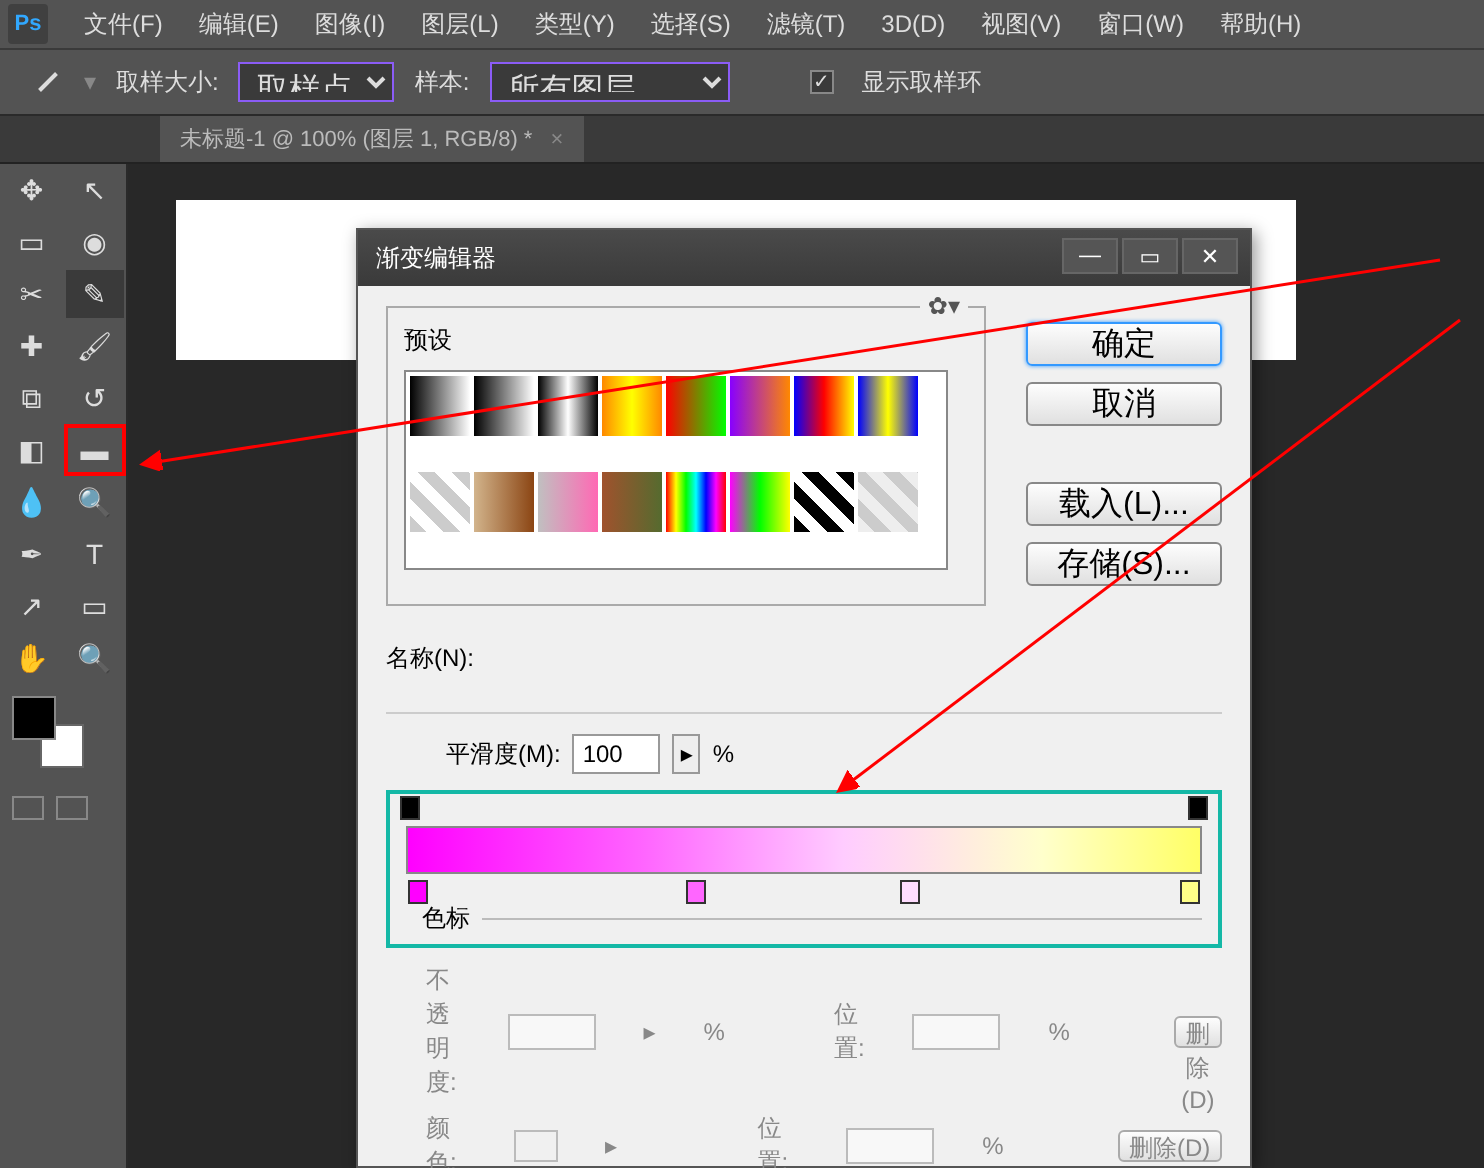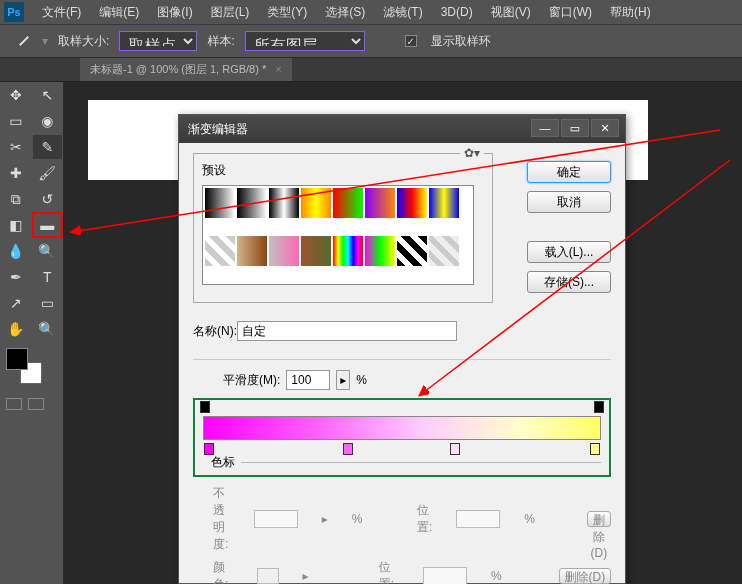--- a/index.html
+++ b/index.html
@@ -1,18 +1,18 @@
 <!DOCTYPE html>
 <html><head>
 <meta charset="utf-8">
 <style>
 * { margin: 0; padding: 0; box-sizing: border-box; font-family: "Microsoft YaHei", sans-serif; }
 body { background: #535353; width: 742px; height: 584px; overflow: hidden; position: relative; }
 .menubar { background: #535353; height: 24px; display: flex; align-items: center; padding-left: 4px; gap: 2px; font-size: 12px; color: #ddd; }
-.menubar .logo { width: 20px; height: 20px; background: #0c4a6e; color: #31a8ff; font-weight: bold; font-size: 11px; display: flex; align-items: center; justify-content: center; border-radius: 2px; margin-right: 8px; }
+.menubar .logo { width: 20px; height: 20px; background: #404040; color: #31a8ff; font-weight: bold; font-size: 11px; display: flex; align-items: center; justify-content: center; border-radius: 2px; margin-right: 8px; }
 .menubar span { padding: 3px 8px; cursor: default; }
 .optbar { background: #535353; height: 34px; border-top: 1px solid #3a3a3a; border-bottom: 1px solid #2a2a2a; display: flex; align-items: center; padding-left: 16px; gap: 10px; font-size: 12px; color: #ddd; }
 .optbar .eyedrop { width: 16px; height: 16px; position: relative; }
 .optbar .eyedrop::before { content: ""; position: absolute; width: 2px; height: 12px; background: #ddd; transform: rotate(45deg); left: 7px; top: 2px; }
 .optbar select { background: #3a3a3a; color: #ddd; border: 1px solid #8b5cf6; font-size: 16px; height: 20px; padding: 4px 4px; }
 .optbar .chk { width: 12px; height: 12px; border: 1px solid #888; background: #3a3a3a; display: inline-flex; align-items: center; justify-content: center; color: #ddd; font-size: 10px; margin-right: 4px; }
 .tabstrip { background: #3a3a3a; height: 24px; display: flex; align-items: center; padding-left: 80px; font-size: 11px; color: #bbb; border-bottom: 1px solid #222; }
 .tabstrip .tab { padding: 4px 10px; background: #535353; }
 .tabstrip .tab .x { margin-left: 6px; color: #888; }
 .workspace { position: absolute; left: 64px; top: 82px; right: 0; bottom: 0; background: #282828; }
@@ -37,29 +37,29 @@
 .dialog { position: absolute; left: 178px; top: 114px; width: 448px; height: 470px; background: #f0f0f0; border: 1px solid #555; box-shadow: 2px 2px 8px rgba(0,0,0,0.4); font-size: 12px; color: #000; }
 .dlg-title { height: 28px; background: linear-gradient(#4a4a4a, #3a3a3a); color: #fff; display: flex; align-items: center; padding-left: 9px; position: relative; }
 .dlg-ctrls { position: absolute; right: 6px; top: 4px; display: flex; gap: 2px; }
 .dlg-ctrls div { width: 28px; height: 18px; background: #555; color: #fff; display: flex; align-items: center; justify-content: center; font-size: 11px; border: 1px solid #666; }
 .dlg-body { padding: 10px 14px; position: relative; height: calc(100% - 28px); }
 .preset-box { border: 1px solid #aaa; width: 300px; height: 150px; position: relative; padding: 8px; }
 .preset-gear { position: absolute; right: 8px; top: -8px; background: #f0f0f0; padding: 0 4px; font-size: 12px; color: #555; }
 .preset-grid { display: flex; flex-wrap: wrap; gap: 2px; margin-top: 6px; width: 272px; height: 100px; overflow: hidden; border: 1px solid #888; background: #fff; padding: 2px; }
 .preset-grid div { width: 30px; height: 30px; }
 .side-btns { position: absolute; right: 14px; top: 18px; display: flex; flex-direction: column; gap: 8px; }
-.side-btns button, .winbtn { width: 84px; height: 22px; background: linear-gradient(#fdfdfd, #e0e0e0); border: 1px solid #888; border-radius: 3px; font-size: 12px; cursor: pointer; }
+.side-btns button, .winbtn { width: 98px; height: 22px; background: linear-gradient(#fdfdfd, #e0e0e0); border: 1px solid #888; border-radius: 3px; font-size: 16px; cursor: pointer; }
 .side-btns button.primary { border: 1px solid #3399ff; box-shadow: 0 0 2px #3399ff; }
 .name-row { margin-top: 18px; display: flex; align-items: center; gap: 0; }
 .name-row input { flex: 0 0 220px; height: 20px; border: 1px solid #999; padding: 0 4px; font-size: 12px; }
 .grad-opts { margin-top: 18px; border-top: 1px solid #ccc; padding-top: 10px; }
 .grad-opts .r { display: flex; align-items: center; gap: 6px; margin-bottom: 8px; padding-left: 30px; }
 .grad-opts select, .grad-opts input { height: 20px; border: 1px solid #999; font-size: 12px; padding: 0 4px; background: #fff; }
 .grad-opts input { width: 44px; }
-.red-box { border: 2px solid #15803d; padding: 6px 8px 4px 8px; margin-top: 4px; position: relative; }
+.red-box { border: 2px solid #14b8a6; padding: 6px 8px 4px 8px; margin-top: 4px; position: relative; }
 .grad-bar { height: 24px; width: 100%; margin: 10px 0 14px 0; background: linear-gradient(90deg, #ff00ff 0%, #ff66ff 30%, #ffccff 55%, #ffffcc 80%, #ffff66 100%); border: 1px solid #888; position: relative; }
 .stop { position: absolute; width: 10px; height: 12px; border: 1px solid #333; bottom: -16px; }
 .stop.op { top: -16px; bottom: auto; background: #000; }
 .stops-label { margin-left: 8px; margin-top: 10px; display: flex; align-items: center; gap: 6px; }
 .stops-label .line { flex: 1; height: 1px; background: #bbb; }
 .bottom-rows { margin-top: 8px; }
 .bottom-rows .br { display: flex; align-items: center; gap: 24px; margin-bottom: 6px; padding-left: 20px; color: #888; }
 .bottom-rows input { width: 44px; height: 18px; border: 1px solid #bbb; background: #f8f8f8; }
 .bottom-rows .sw { width: 28px; height: 16px; border: 1px solid #bbb; background: #f0f0f0; }
 .bottom-rows button { width: 70px; height: 16px; background: linear-gradient(#fdfdfd,#e0e0e0); border: 1px solid #aaa; border-radius: 3px; font-size: 12px; color: #888; }
@@ -216,21 +216,20 @@
     <div class="side-btns">
       <button class="primary">确定</button>
       <button>取消</button>
       <div style="height:12px"></div>
       <button>载入(L)...</button>
       <button>存储(S)...</button>
     </div>
 
     <div class="name-row">
       <span>名称(N):</span>
-      <input value="自定" style="">
       <span style="flex:1"></span>
     </div>
 
     <div class="grad-opts">
       <div class="r">
         <span>平滑度(M):</span>
         <input value="100" style="">
         <span style="border:1px solid #999;width:14px;height:20px;display:flex;align-items:center;justify-content:center;background:#eee">▸</span>
         <span>%</span>
       </div>

